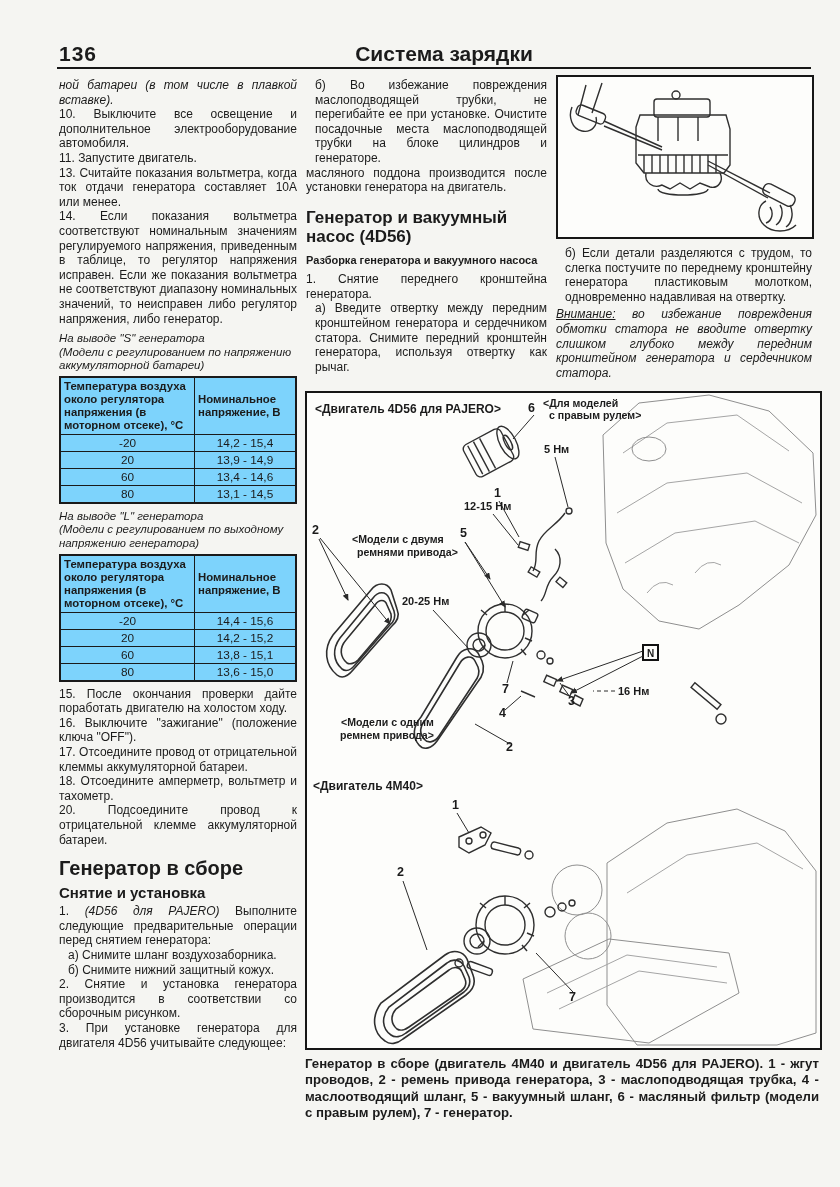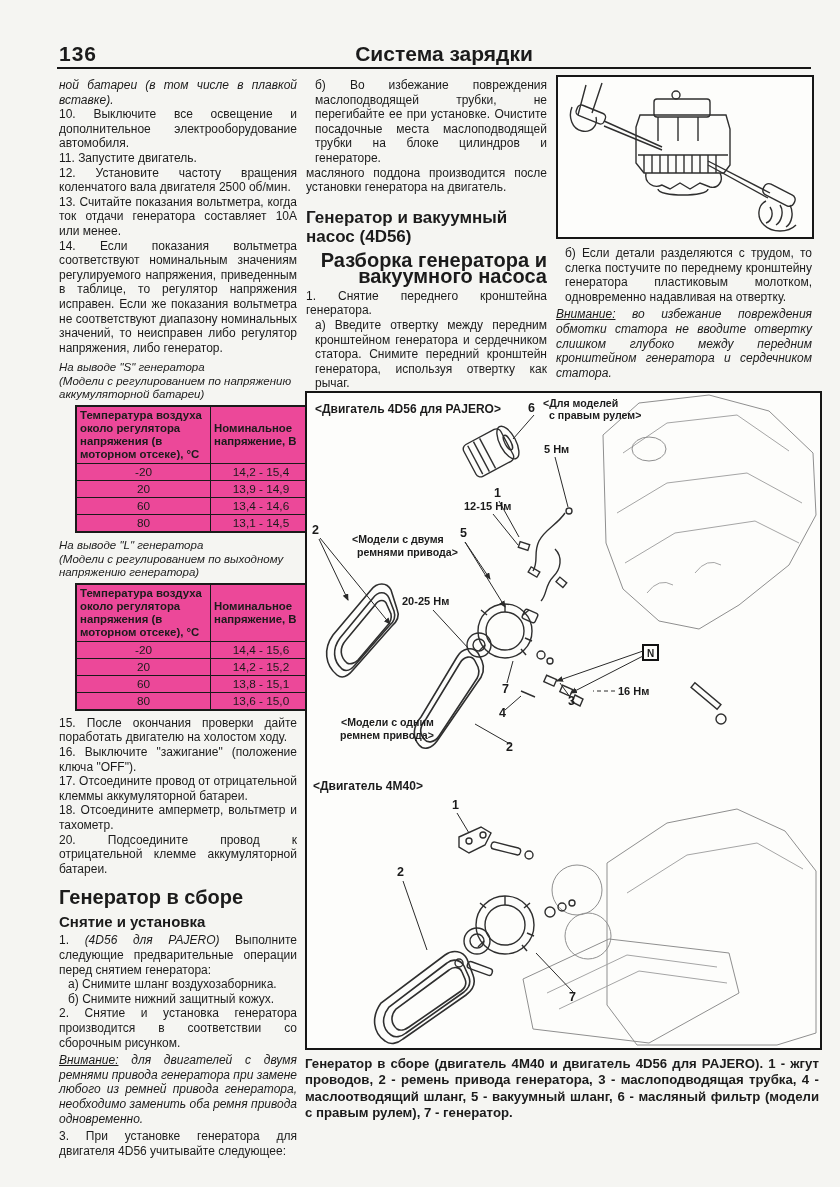--- a/index.html
+++ b/index.html
@@ -19,24 +19,24 @@
 
   p.body{font-size:12px;line-height:14.6px;text-align:justify;margin:0;}
   p.sub{padding-left:9px;}
   .it{font-style:italic;}
   p.attn{font-style:italic;margin:3px 0;}
   .attn-lbl{text-decoration:underline;}
 
   h1.sec{font-size:20px;font-weight:bold;margin:10px 0 4px;}
   h2.subhead{font-size:15px;font-weight:bold;margin:2px 0 3px;}
   h2.mid-head{font-size:17px;line-height:19.5px;font-weight:bold;margin:13px 0 5px;}
-  h3.mid-sub{font-size:20px;line-height:16.5px;font-weight:bold;margin:0 0 4px;text-align:right;}
+  h3.mid-sub{font-size:11px;line-height:16.5px;font-weight:bold;margin:0 0 4px;}
 
   .tbl-cap{font-style:italic;font-size:11.5px;line-height:13.6px;margin:6px 0 3px;}
-  table.spec{border-collapse:collapse;width:100%;margin:2px 16px 5px;border:2px solid #1a1a1a;background:#ec4899;}
+  table.spec{border-collapse:collapse;width:100%;margin:2px 0 5px;border:2px solid #1a1a1a;background:#7dd3fc;}
   table.spec th{font-weight:bold;font-size:11.4px;line-height:13px;border:1px solid #1a1a1a;padding:2px 3px;text-align:left;vertical-align:middle;}
   table.spec td{font-size:11.8px;border:1px solid #1a1a1a;text-align:center;padding:1px 2px;}
   table.spec th.c1{width:57%;}
 
   .figure-box{position:absolute;left:556px;top:75px;width:254px;height:160px;border:2px solid #161616;background:#fdfdfb;z-index:2;}
   .diagram{position:absolute;left:305px;top:391px;width:513px;height:655px;border:2px solid #161616;background:#fdfdfb;z-index:3;}
   .caption{position:absolute;left:305px;top:1056px;width:514px;font-weight:bold;font-size:13.2px;line-height:16.4px;text-align:justify;z-index:3;}
 
   svg text{font-family:"Liberation Sans",sans-serif;font-weight:bold;fill:#1b1b1b;}
   svg .lb{font-size:10.6px;}
@@ -54,21 +54,20 @@
 <body>
 
 <div class="pagehead-num">136</div>
 <div class="pagehead-title">Система зарядки</div>
 <div class="hrule"></div>
 
 <div class="col" id="col-left">
   <p class="body it">ной батареи (в том числе в плавкой вставке).</p>
   <p class="body">10. Выключите все освещение и дополнительное электрооборудование автомобиля.</p>
   <p class="body">11. Запустите двигатель.</p>
-  <p class="body">12. Установите частоту вращения коленчатого вала двигателя 2500 об/мин.</p>
   <p class="body">13. Считайте показания вольтметра, когда ток отдачи генератора составляет 10А или менее.</p>
   <p class="body">14. Если показания вольтметра соответствуют номинальным значениям регулируемого напряжения, приведенным в таблице, то регулятор напряжения исправен. Если же показания вольтметра не соответствуют диапазону номинальных значений, то неисправен либо регулятор напряжения, либо генератор.</p>
 
   <p class="tbl-cap"><span>На выводе "S" генератора</span><br>
   <span>(Модели с регулированием по напряжению аккумуляторной батареи)</span></p>
 
   <table class="spec">
     <tbody>
         <tr>
       <th class="c1">Температура воздуха около регулятора напряжения (в моторном отсеке), °С</th>
@@ -127,21 +126,20 @@
   <p class="body">18. Отсоедините амперметр, вольтметр и тахометр.</p>
   <p class="body">20. Подсоедините провод к отрицательной клемме аккумуляторной батареи.</p>
 
   <h1 class="sec">Генератор в сборе</h1>
   <h2 class="subhead">Снятие и установка</h2>
 
   <p class="body"><span>1. </span><span class="it">(4D56 для PAJERO)</span><span> Выполните следующие предварительные операции перед снятием генератора:</span></p>
   <p class="body sub">а) Снимите шланг воздухозаборника.</p>
   <p class="body sub">б) Снимите нижний защитный кожух.</p>
   <p class="body">2. Снятие и установка генератора производится в соответствии со сборочным рисунком.</p>
-  <p class="body attn"><span class="attn-lbl">Внимание:</span><span> для двигателей с двумя ремнями привода генератора при замене любого из ремней привода генератора, необходимо заменить оба ремня привода одновременно.</span></p>
   <p class="body">3. При установке генератора для двигателя 4D56 учитывайте следующее:</p>
 
 </div>
 
 <div class="col" id="col-mid">
   <p class="body sub">б) Во избежание повреждения маслоподводящей трубки, не перегибайте ее при установке. Очистите посадочные места маслоподводящей трубки на блоке цилиндров и генераторе.</p>
   <p class="body">масляного поддона производится после установки генератора на двигатель.</p>
   <h2 class="mid-head">Генератор и вакуумный насос (4D56)</h2>
   <h3 class="mid-sub">Разборка генератора и вакуумного насоса</h3>
   <p class="body">1. Снятие переднего кронштейна генератора.</p>

